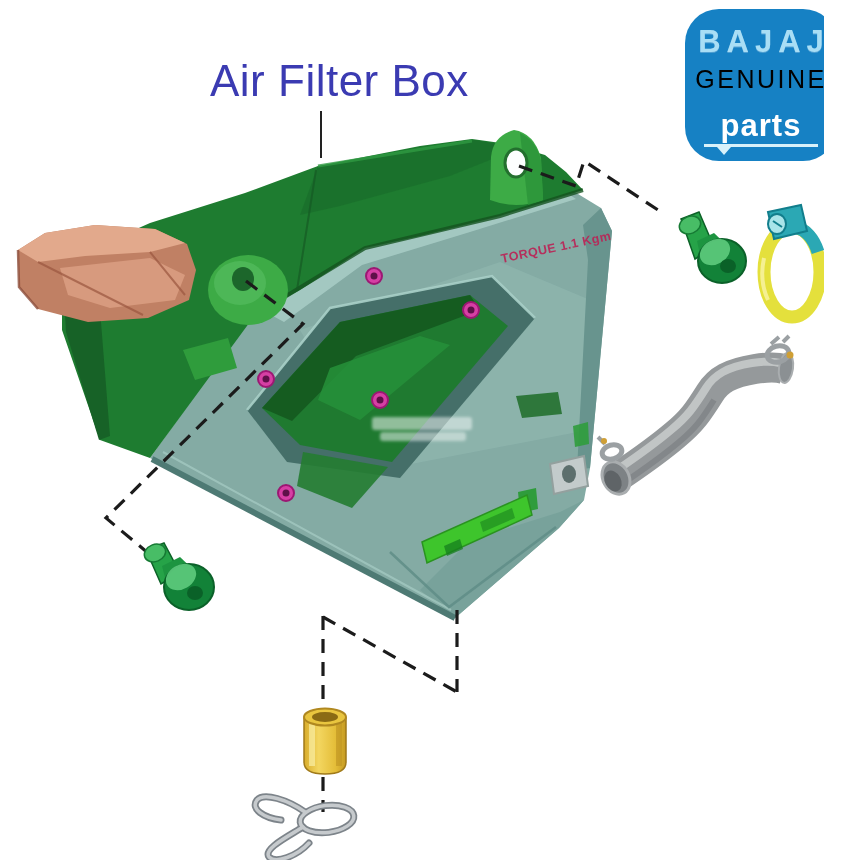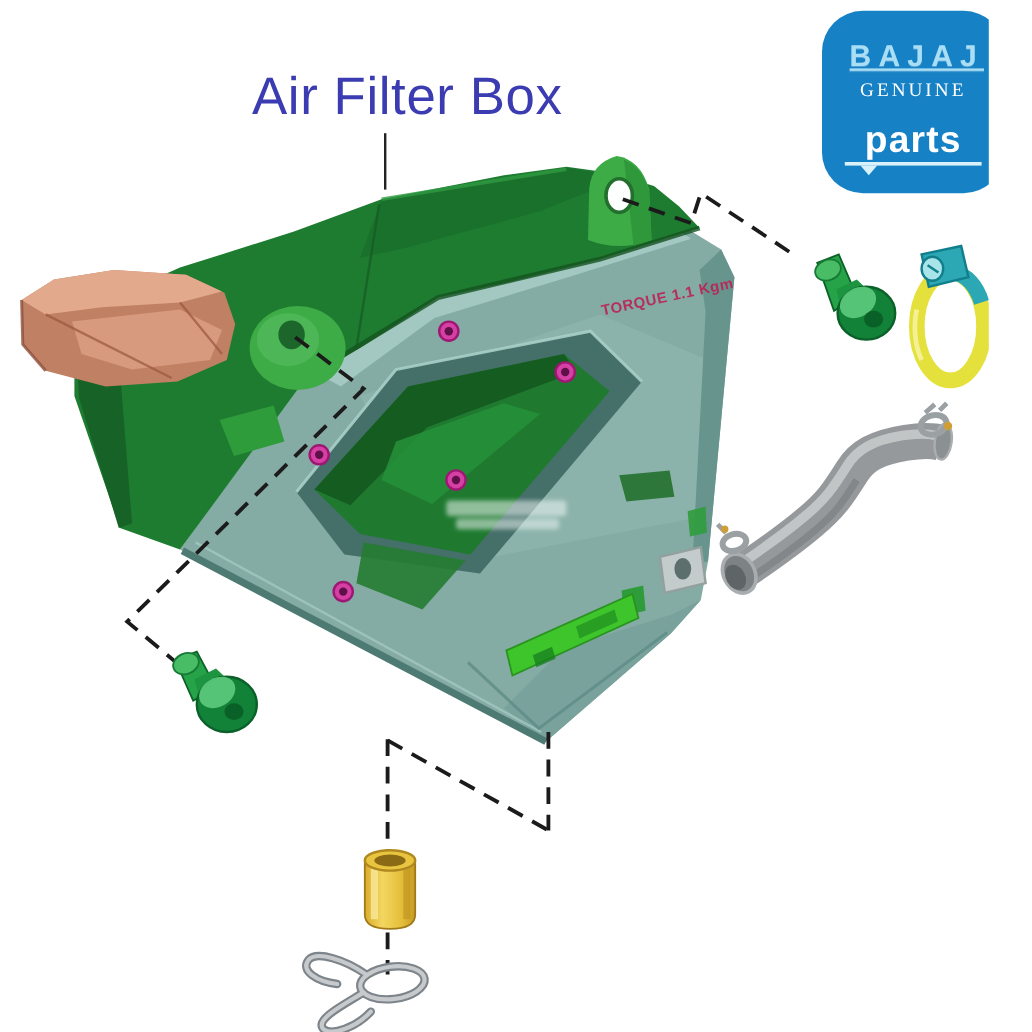--- a/index.html
+++ b/index.html
@@ -11,24 +11,24 @@
     position:absolute;left:210px;top:56px;width:300px;
     font-size:44px;font-weight:500;letter-spacing:0.5px;
     color:var(--title_blue,#3b3bb2);
   }
   .logo{
     position:absolute;left:685px;top:9px;width:152px;height:152px;
     background:var(--logo_blue,#1681c4);border-radius:34px;
     display:flex;flex-direction:column;align-items:center;justify-content:center;
   }
   .logo-brand{
-    color:#a9def5;font-weight:bold;font-size:25px;letter-spacing:6px;
-    margin-left:6px;text-shadow:0 1px 0 rgba(255,255,255,.25);text-decoration:underline;
-  }
-  .logo-genuine{color:#ffffff;font-size:16px;letter-spacing:2.5px;margin-top:5px;font-family:Liberation Serif, serif;}
+    color:#a9def5;font-weight:bold;font-size:31px;letter-spacing:6px;
+    margin-left:6px;text-shadow:0 1px 0 rgba(255,255,255,.25);
+  }
+  .logo-genuine{color:#000000;font-size:25px;letter-spacing:2.5px;margin-top:5px;}
   .logo-parts{color:#ffffff;font-weight:bold;font-size:31px;line-height:1;margin-top:16px;letter-spacing:1px;}
   .logo-rule{width:114px;height:3px;background:#d8f1fa;margin-top:3px;position:relative;}
   .logo-arrow{
     position:absolute;left:13px;top:3px;width:0;height:0;
     border-left:7px solid transparent;border-right:7px solid transparent;
     border-top:8px solid #d8f1fa;
   }
   svg{position:absolute;left:0;top:0;}
 </style>
 </head>

